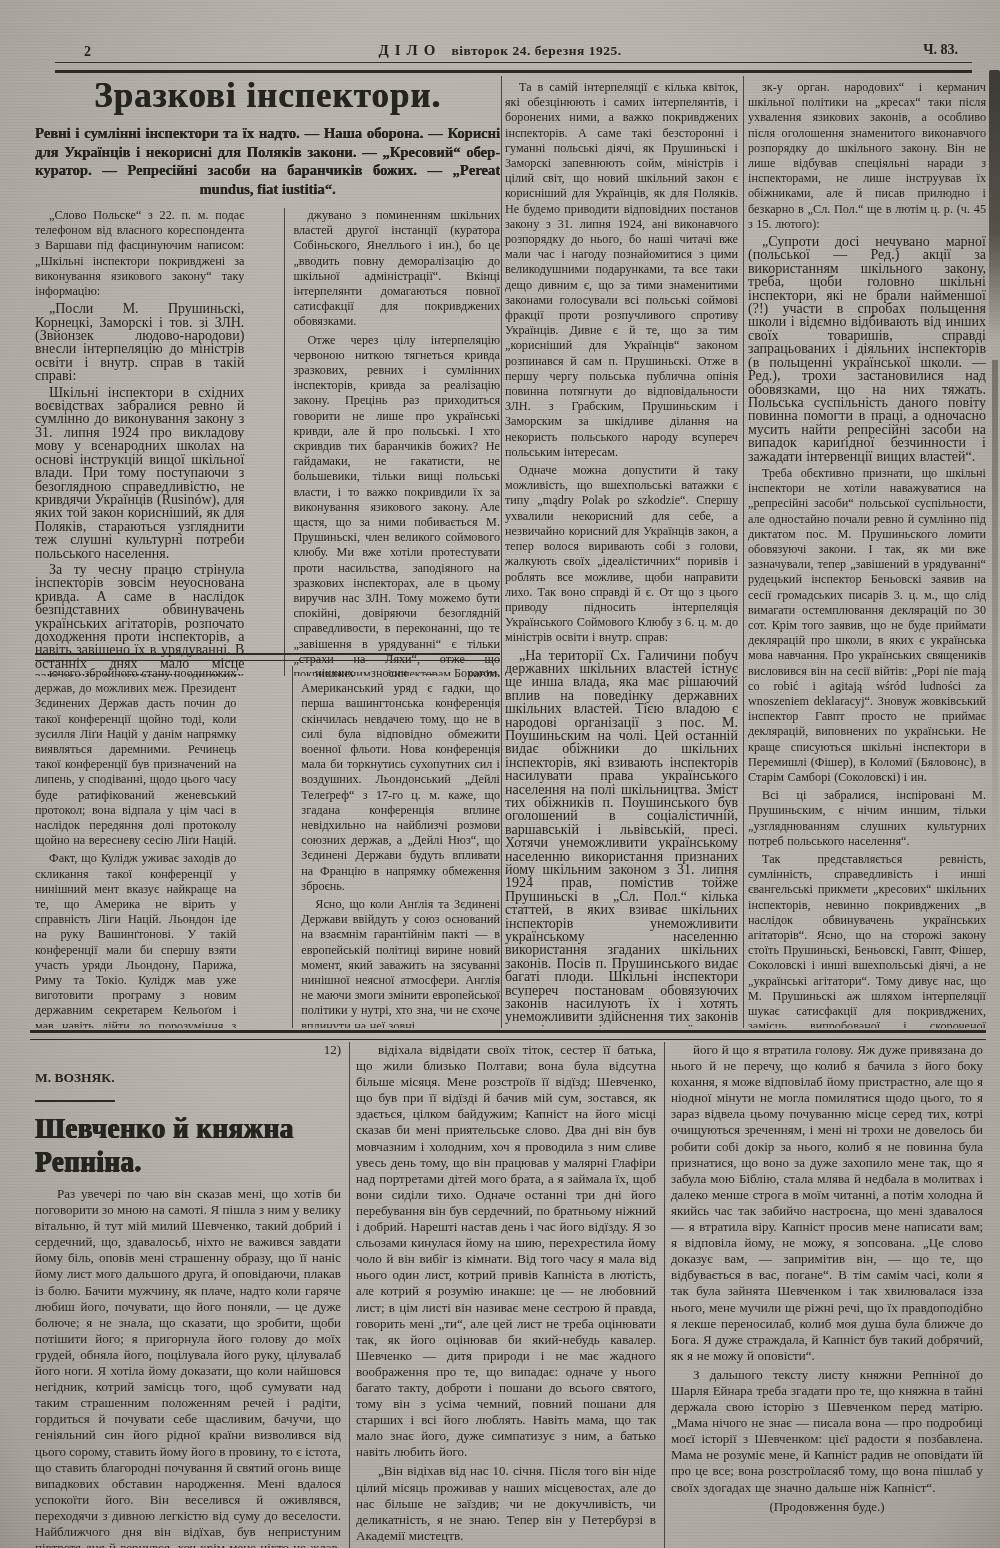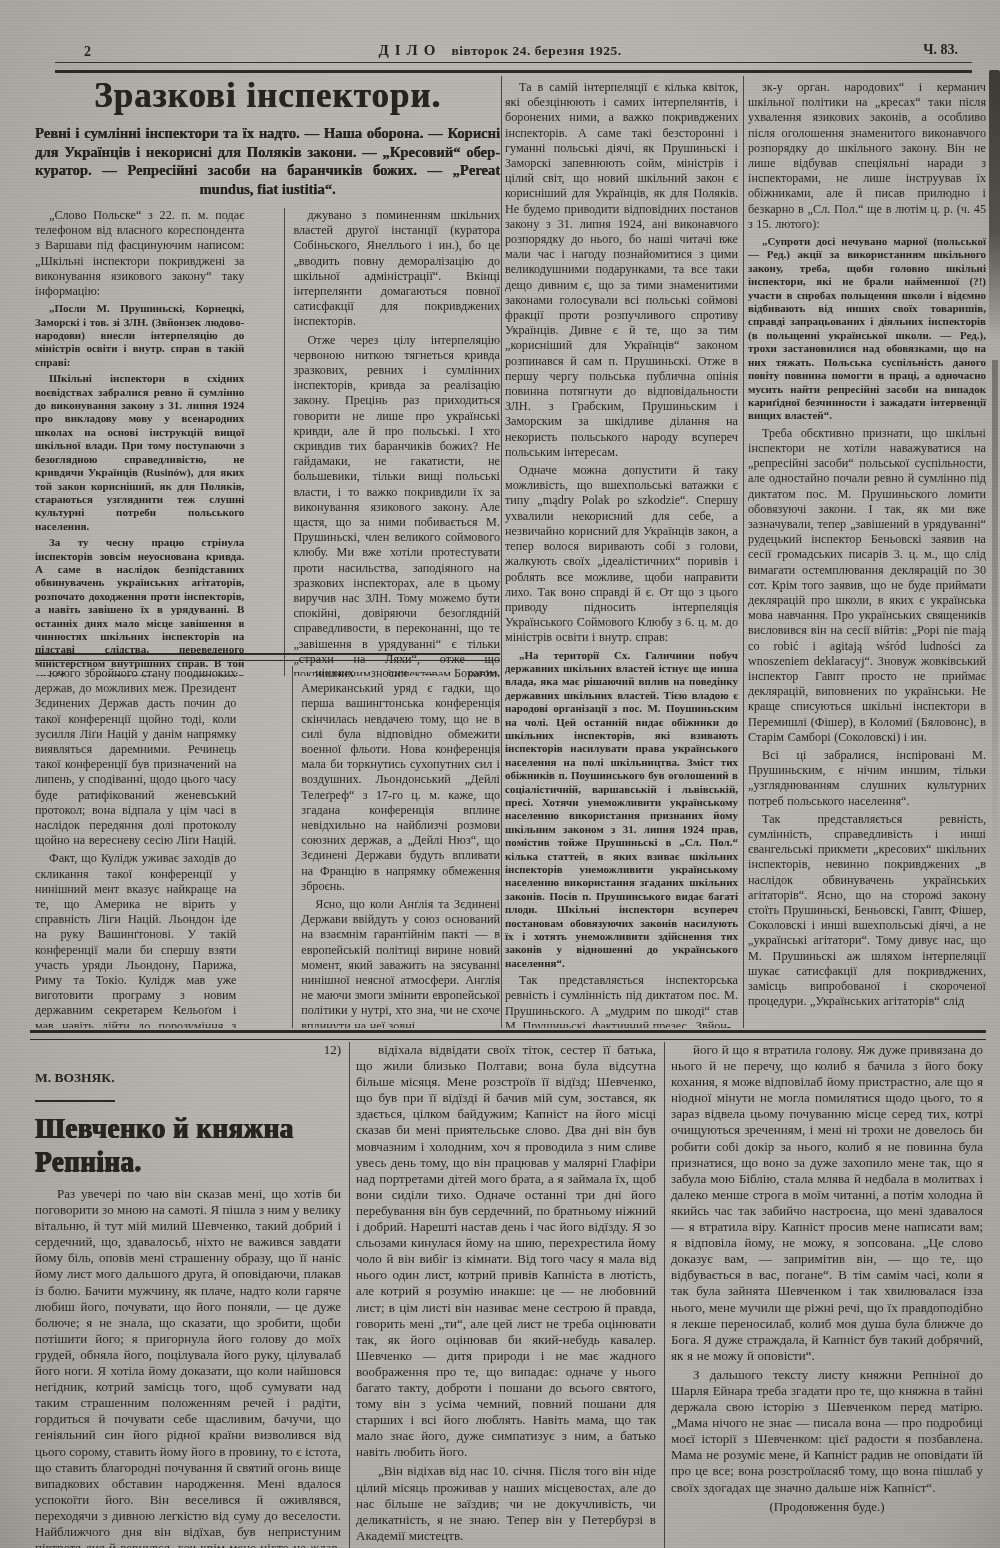--- a/index.html
+++ b/index.html
@@ -28,21 +28,21 @@
   
   .a1-left{position:absolute;left:35px;top:76px;width:465px;}
   .a1-title{font-size:35px;font-weight:bold;text-align:center;letter-spacing:1px;margin:0 0 8px;
     text-shadow:.6px 0 0 #26241f;}
   .a1-subtitle{font-size:14.6px;line-height:18.5px;font-weight:bold;text-align:justify;text-align-last:center;margin:0 0 10px;
     text-shadow:.3px 0 0 #26241f;}
   .twocol{display:flex;gap:34px;}
   .col{text-align:justify;overflow:hidden;font-size:12.2px;line-height:15.2px;
     hyphens:none;word-spacing:.5px;}
   .col p{margin:0 0 3px;text-indent:14px;}
-  .col p.small{font-size:11px;line-height:13.4px;font-weight:bold;}
+  .col p.small{font-size:14px;line-height:13.4px;}
   .col p.endnote{text-align:center;text-indent:0;}
   .a1-c1{width:228px;height:468px;padding-right:6px;}
   .a1-c2{width:225px;height:468px;padding-left:8px;border-left:1.5px solid #47453f;}
   
   .sep-left{position:absolute;left:35px;top:653px;width:465px;height:5px;
     border-top:2.5px solid #2e2c27;border-bottom:1px solid #2e2c27;}
   .sep-full{position:absolute;left:30px;top:1030px;right:14px;height:6px;
     border-top:3px solid #2b2924;border-bottom:1.5px solid #2b2924;}
   
   .a2{position:absolute;left:35px;top:666px;width:465px;}
@@ -84,21 +84,21 @@
     <div class="a1-subtitle">Ревні і сумлінні інспектори та їх надто. — Наша оборона. — Корисні для Українців і некорисні для Поляків закони. — „Кресовий“ обер-куратор. — Репресійні засоби на баранчиків божих. — „Pereat mundus, fiat iustitia“.</div>
     <div class="twocol">
       <div class="col a1-c1">
           <p>„Слово Польске“ з 22. п. м. подає телефоном від власного кореспондента з Варшави під фасцинуючим написом: „Шкільні інспектори покривджені за виконування язикового закону“ таку інформацію:</p>
           <p class="small">„Посли М. Прушиньскі, Корнецкі, Заморскі і тов. зі ЗЛН. (Звйонзек людово-народови) внесли інтерпеляцію до міністрів освіти і внутр. справ в такій справі:</p>
           <p class="small">Шкільні інспектори в східних воєвідствах забралися ревно й сумлінно до виконування закону з 31. липня 1924 про викладову мову у всенародних школах на основі інструкцій вищої шкільної влади. При тому поступаючи з безоглядною справедливістю, не кривдячи Українців (Rusinów), для яких той закон корисніший, як для Поляків, стараються узгляднити теж слушні культурні потреби польського населення.</p>
           <p class="small">За ту чесну працю стрінула інспекторів зовсім неуоснована кривда. А саме в наслідок безпідставних обвинувачень українських агітаторів, розпочато доходження проти інспекторів, а навіть завішено їх в урядуванні. В останніх днях мало місце завішення в чинностях шкільних інспекторів на підставі слідства, переведеного міністерством внутрішних справ. В той спосіб скривджено інспекторів Беньовского з Рудок і Гавпта із Жовкви, а мабуть грозить це й иншим інспекторам“.</p>
           <p>Супроти того інтерпелянти протиставляться тому, щоби міністерство внутр. справ вмішувалося в шкільні справи, щоби їх полаго-</p>
         </div>
       <div class="col a1-c2">
-          <p>джувано з поминенням шкільних властей другої інстанції (куратора Собіньского, Янеллього і ин.), бо це „вводить повну деморалізацію до шкільної адміністрації“. Вкінці інтерпелянти домагаються повної сатисфакції для покривджених інспекторів.</p>
+          <p>джувано з поминенням шкільних властей другої інстанції (куратора Собіньского, Янеллього і ин.), бо це „вводить повну деморалізацію до шкільної адміністрації“. Вкінці інтерпелянти домагаються повної сатисфакції для покривджених обовязками.</p>
           <p>Отже через цілу інтерпеляцію червоною ниткою тягнеться кривда зразкових, ревних і сумлінних інспекторів, кривда за реалізацію закону. Прецінь раз приходиться говорити не лише про українські кривди, але й про польські. І хто скривдив тих баранчиків божих? Не гайдамаки, не гакатисти, не большевики, тільки вищі польські власти, і то важко покривдили їх за виконування язикового закону. Але щастя, що за ними побивається М. Прушиньскі, член великого соймового клюбу. Ми вже хотіли протестувати проти насильства, заподіяного на зразкових інспекторах, але в цьому виручив нас ЗЛН. Тому можемо бути спокійні, довіряючи безоглядній справедливости, в переконанні, що те „завішення в урядуванні“ є тільки „страхи на Ляхи“, отже що покривдженим інспекторам навіть волос з голови не впаде за їх ревну і сумлінну працю.</p>
         </div>
     </div>
   </div>
 
   <div class="col c3">
       <p>Та в самій інтерпеляції є кілька квіток, які обезцінюють і самих інтерпелянтів, і боронених ними, а важко покривджених інспекторів. А саме такі безсторонні і гуманні польські діячі, як Прушиньскі і Заморскі запевнюють сойм, міністрів і цілий світ, що новий шкільний закон є корисніший для Українців, як для Поляків. Не будемо приводити відповідних постанов закону з 31. липня 1924, ані виконавчого розпорядку до нього, бо наші читачі вже мали час і нагоду познайомитися з цими великодушними подарунками, та все таки дещо дивним є, що за тими знаменитими законами голосували всі польські соймові фракції проти розпучливого спротиву Українців. Дивне є й те, що за тим „корисніший для Українців“ законом розпинався й сам п. Прушиньскі. Отже в першу чергу польська публична опінія повинна потягнути до відповідальности ЗЛН. з Грабским, Прушиньским і Заморским за шкідливе ділання на некористь польського народу всупереч польським інтересам.</p>
       <p>Одначе можна допустити й таку можливість, що вшехпольські ватажки є типу „mądry Polak po szkodzie“. Спершу ухвалили некорисний для себе, а незвичайно корисний для Українців закон, а тепер волося виривають собі з голови, жалкують своїх „ідеалістичних“ поривів і роблять все можливе, щоби направити лихо. Так воно справді й є. От що з цього приводу підносить інтерпеляція Українського Соймового Клюбу з 6. ц. м. до міністрів освіти і внутр. справ:</p>
       <p class="small">„На території Сх. Галичини побуч державних шкільних властей істнує ще инша влада, яка має рішаючий вплив на поведінку державних шкільних властей. Тією владою є народові організації з пос. М. Поушиньским на чолі. Цей останній видає обіжники до шкільних інспекторів, які взивають інспекторів насилувати права українського населення на полі шкільництва. Зміст тих обіжників п. Поушинського був оголошений в соціалістичній, варшавській і львівській, пресі. Хотячи унеможливити українському населенню використання признаних йому шкільним законом з 31. липня 1924 прав, помістив тойже Прушиньскі в „Сл. Пол.“ кілька статтей, в яких взиває шкільних інспекторів унеможливити українському населенню використання згаданих шкільних законів. Посів п. Прушинського видає багаті плоди. Шкільні інспектори всупереч постановам обовязуючих законів насилують їх і хотять унеможливити здійснення тих законів у відношенні до українського населення“.</p>
       <p>Так представляється інспекторська ревність і сумлінність під диктатом пос. М. Прушиньского. А „мудрим по шкоді“ став М. Прушиньскі, фактичний презес „Звйон-</p>

